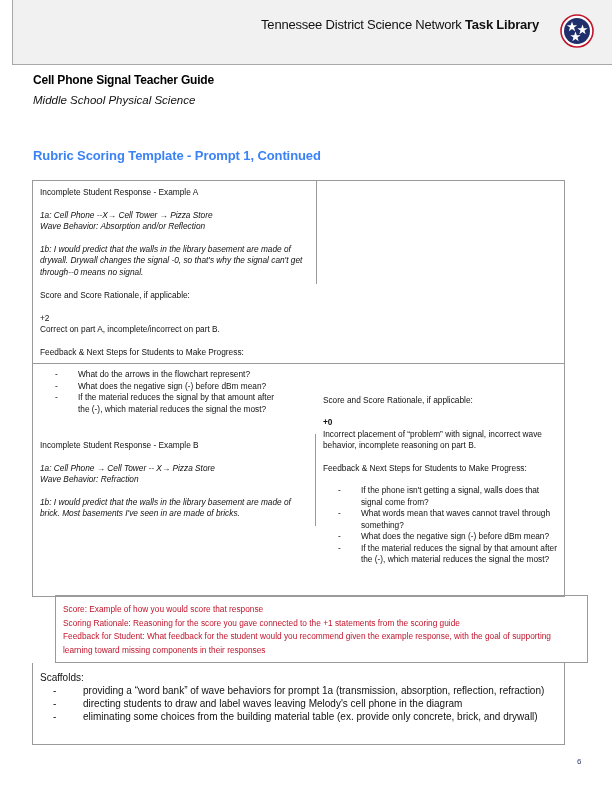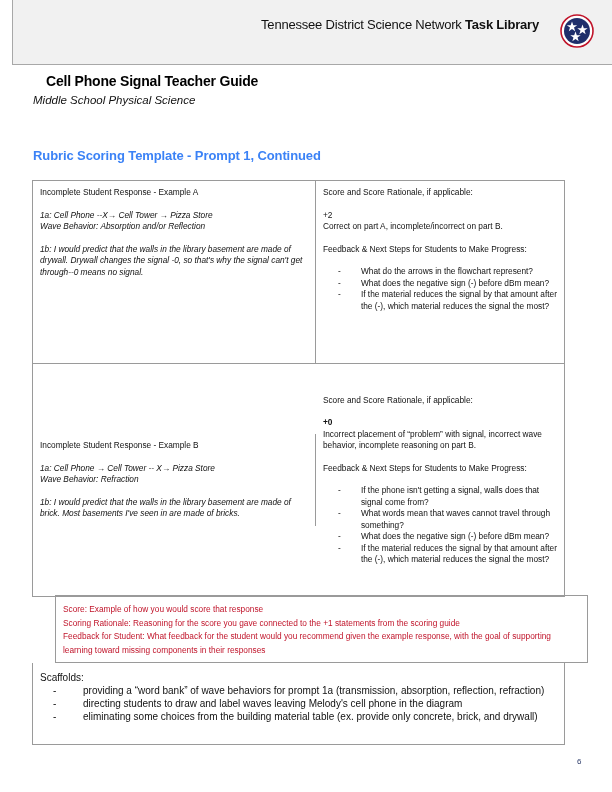--- a/index.html
+++ b/index.html
@@ -11,42 +11,42 @@
     background: #f1f1f1; border: 1px solid #a8a8a8; border-top: none;
   }
   .header-title {
     position: absolute; right: 84px; top: 17px;
     font-size: 13px; color: #111; white-space: nowrap; letter-spacing: -0.2px;
   }
   .header-title b { font-weight: bold; }
   .logo { position: absolute; left: 547px; top: 14px; width: 34px; height: 34px; }
 
   .doc-title {
-    position: absolute; left: 46px; top: 73px;
-    font-size: 14px; font-weight: bold; color: #000; letter-spacing: -0.2px;
+    position: absolute; left: 33px; top: 73px;
+    font-size: 12px; font-weight: bold; color: #000; letter-spacing: -0.2px;
   }
   .doc-subtitle {
     position: absolute; left: 33px; top: 94px;
     font-size: 11.5px; font-style: italic; color: #111;
   }
   .section-heading {
     position: absolute; left: 33px; top: 148px;
     font-size: 13px; font-weight: bold; color: #3b82f6; letter-spacing: -0.1px;
   }
 
   .tbl {
     position: absolute; left: 32px; top: 180px; width: 533px;
     border: 1px solid #9a9a9a;
   }
   .row { display: flex; border-bottom: 1px solid #9a9a9a; }
   .row:last-child { border-bottom: none; }
   .cell { padding: 6px 7px; font-size: 8.3px; line-height: 11.5px; color: #111; }
   .cell.left { width: 284px; border-right: 1px solid #9a9a9a; }
   .cell.right { width: 249px; }
-  .row-a { height: 183px; }
+  .row-a { height: 183px; flex-direction: column; }
   .row-b { height: 232px; align-items: center; }
   .p-gap { margin-top: 11px; }
   .it { font-style: italic; }
   .bold { font-weight: bold; }
   ul.dash { list-style: none; margin-top: 11px; }
   ul.dash li { position: relative; padding-left: 38px; }
   ul.dash li::before { content: "-"; position: absolute; left: 15px; top: 0; }
 
   .red-box {
     position: absolute; left: 32px; top: 595px; width: 533px; height: 68px;

